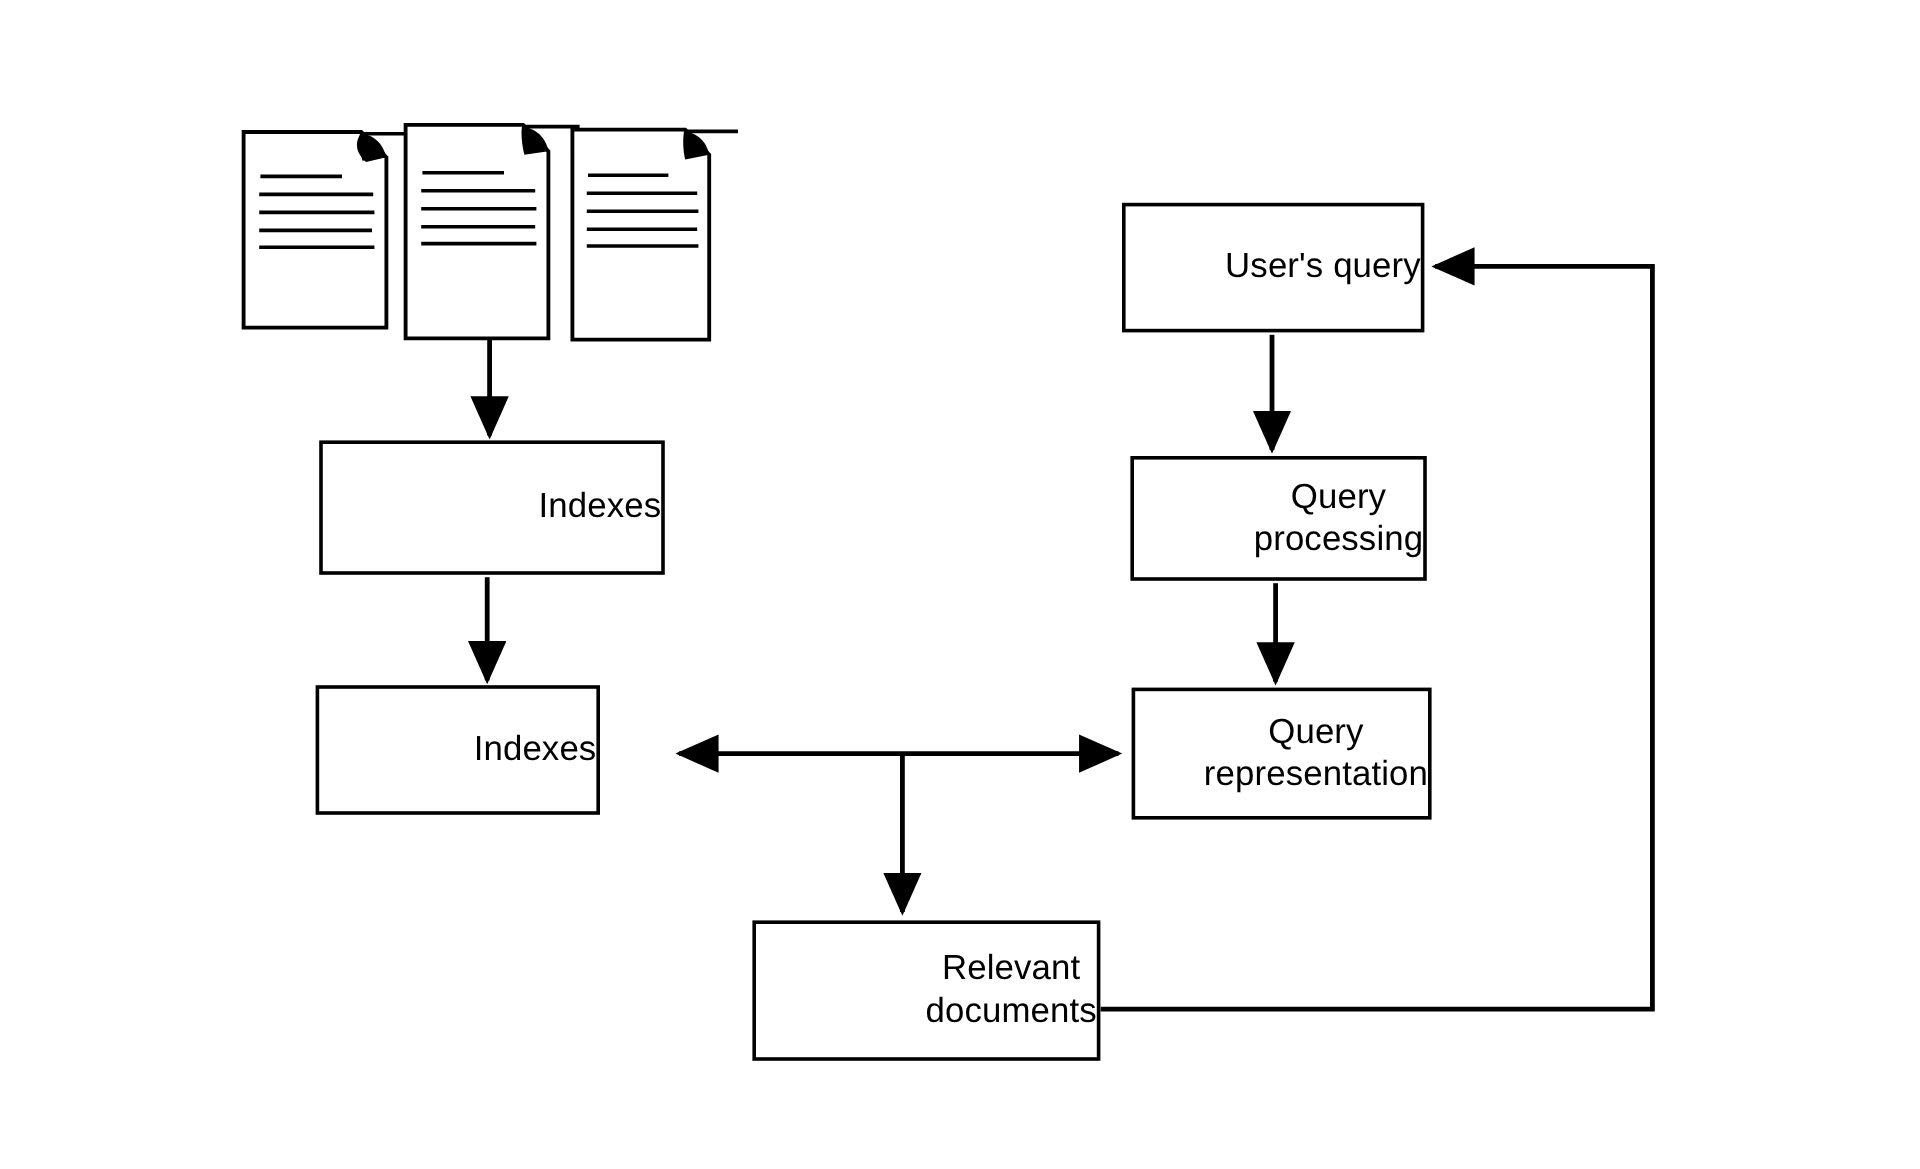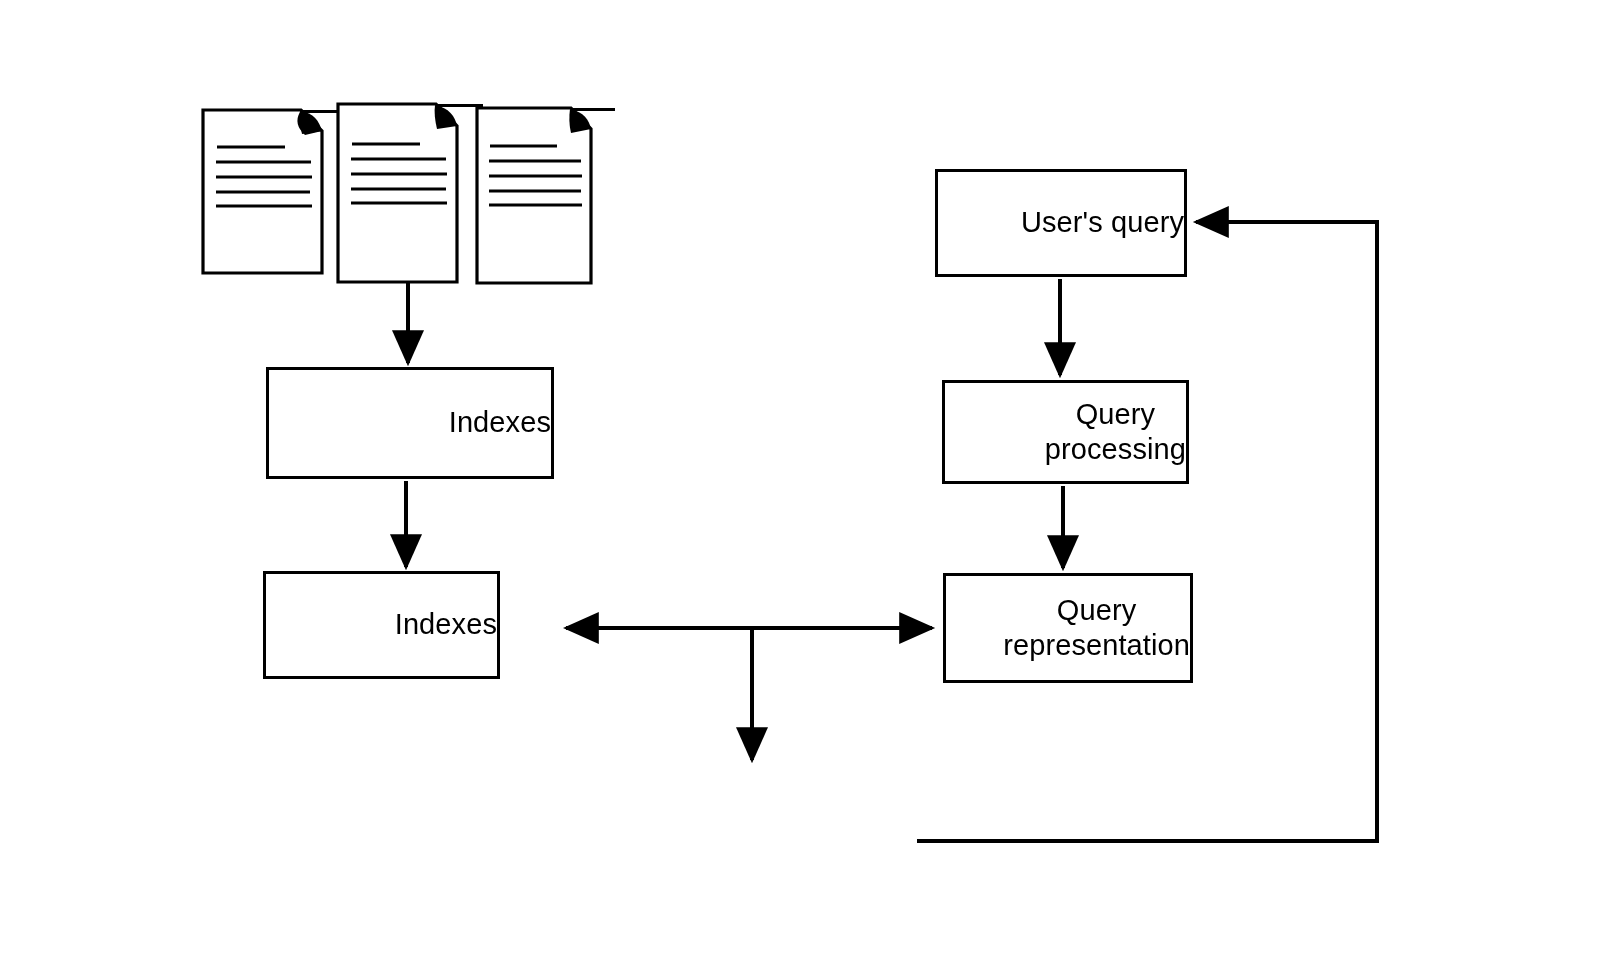--- a/index.html
+++ b/index.html
@@ -131,14 +131,18 @@
   <div class="node-box" style="left:942px; top:380px; width:247px; height:104px;">
     <span class="node-label">Query
 processing</span>
   </div>
 
   <div class="node-box" style="left:943px; top:573px; width:250px; height:110px;">
     <span class="node-label">Query
 representation</span>
   </div>
 
+  <div class="node-box" style="left:627px; top:767px; width:290px; height:117px;">
+    <span class="node-label">Relevant
+documents</span>
+  </div>
 
 </div>
 
 </body></html>

